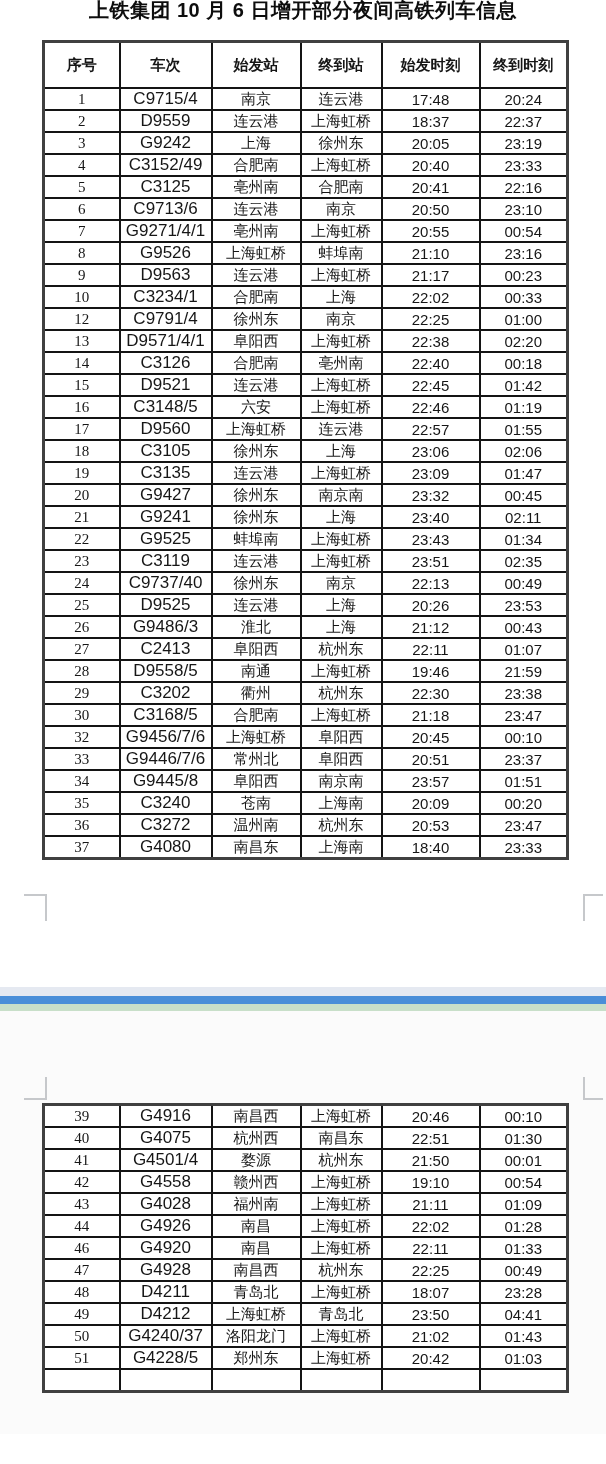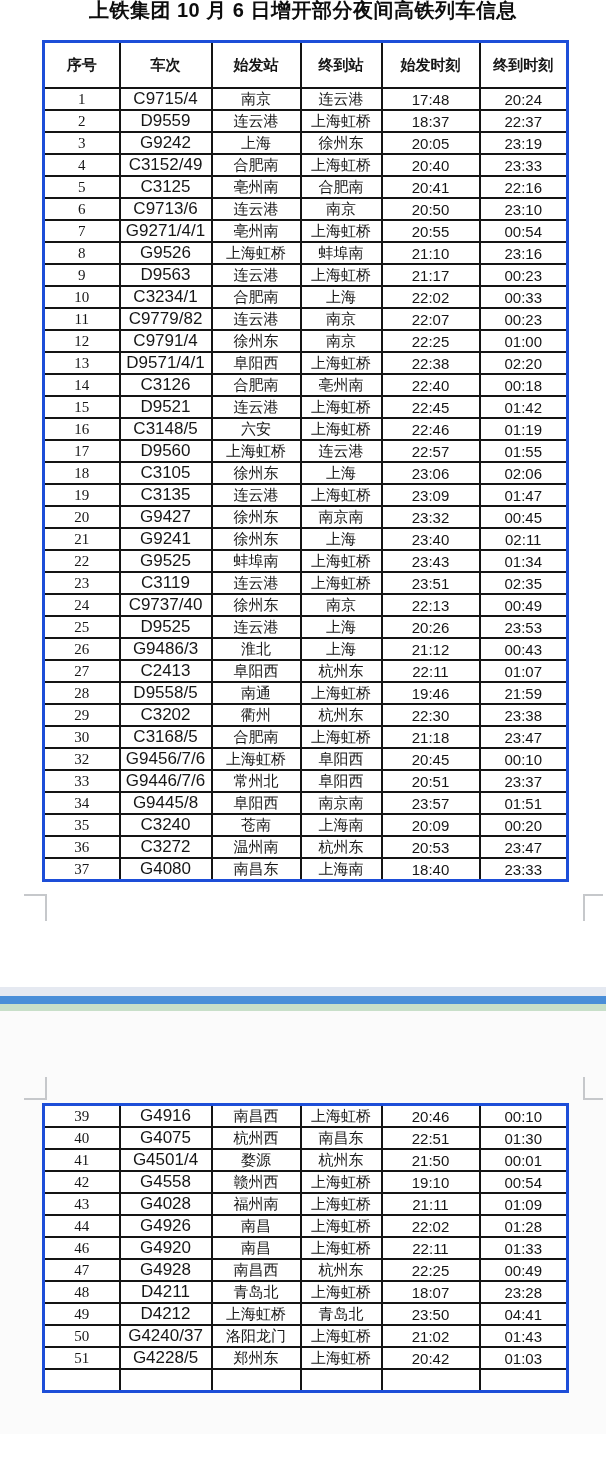--- a/index.html
+++ b/index.html
@@ -3,21 +3,21 @@
 <meta charset="utf-8">
 <style>
   html,body{margin:0;padding:0;background:#ffffff;}
   .canvas{position:relative;width:606px;height:1434px;background:#ffffff;overflow:hidden;
           font-family:"Liberation Sans","DejaVu Sans",sans-serif;color:#161616;}
   .page2-bg{position:absolute;left:0;top:1011px;width:606px;height:453px;background:#fbfbfb;}
   .title{position:absolute;left:0;top:-3px;width:606px;margin:0;text-align:center;
          font-size:20px;font-weight:bold;color:#0d0d0d;letter-spacing:0.5px;
          font-family:"Liberation Sans","DejaVu Sans",sans-serif;}
   table.train{position:absolute;left:42px;width:524px;border-collapse:collapse;table-layout:fixed;
-              border:3px solid #1d4ed8;background:#ffffff;}
+              border:3px solid #404040;background:#ffffff;}
   #table1{top:40px;}
   #table2{top:1103px;}
   table.train th, table.train td{border:2px solid #141414;text-align:center;vertical-align:middle;
               padding:0;overflow:hidden;white-space:nowrap;}
   table.train th{height:44px;font-size:15px;font-weight:bold;
               font-family:"Liberation Sans","DejaVu Sans",sans-serif;}
   #table1 td{height:19px;}
   #table2 td{height:20px;}
   td{font-size:15px;}
   .c-num{font-family:"Liberation Serif","DejaVu Serif",serif;font-size:15px;}
@@ -135,28 +135,20 @@
         </tr>
         <tr>
           <td class="c-num">10</td>
           <td class="c-train">C3234/1</td>
           <td class="c-station">合肥南</td>
           <td class="c-station">上海</td>
           <td class="c-time">22:02</td>
           <td class="c-time">00:33</td>
         </tr>
         <tr>
-          <td class="c-num">11</td>
-          <td class="c-train">C9779/82</td>
-          <td class="c-station">连云港</td>
-          <td class="c-station">南京</td>
-          <td class="c-time">22:07</td>
-          <td class="c-time">00:23</td>
-        </tr>
-        <tr>
           <td class="c-num">12</td>
           <td class="c-train">C9791/4</td>
           <td class="c-station">徐州东</td>
           <td class="c-station">南京</td>
           <td class="c-time">22:25</td>
           <td class="c-time">01:00</td>
         </tr>
         <tr>
           <td class="c-num">13</td>
           <td class="c-train">D9571/4/1</td>

